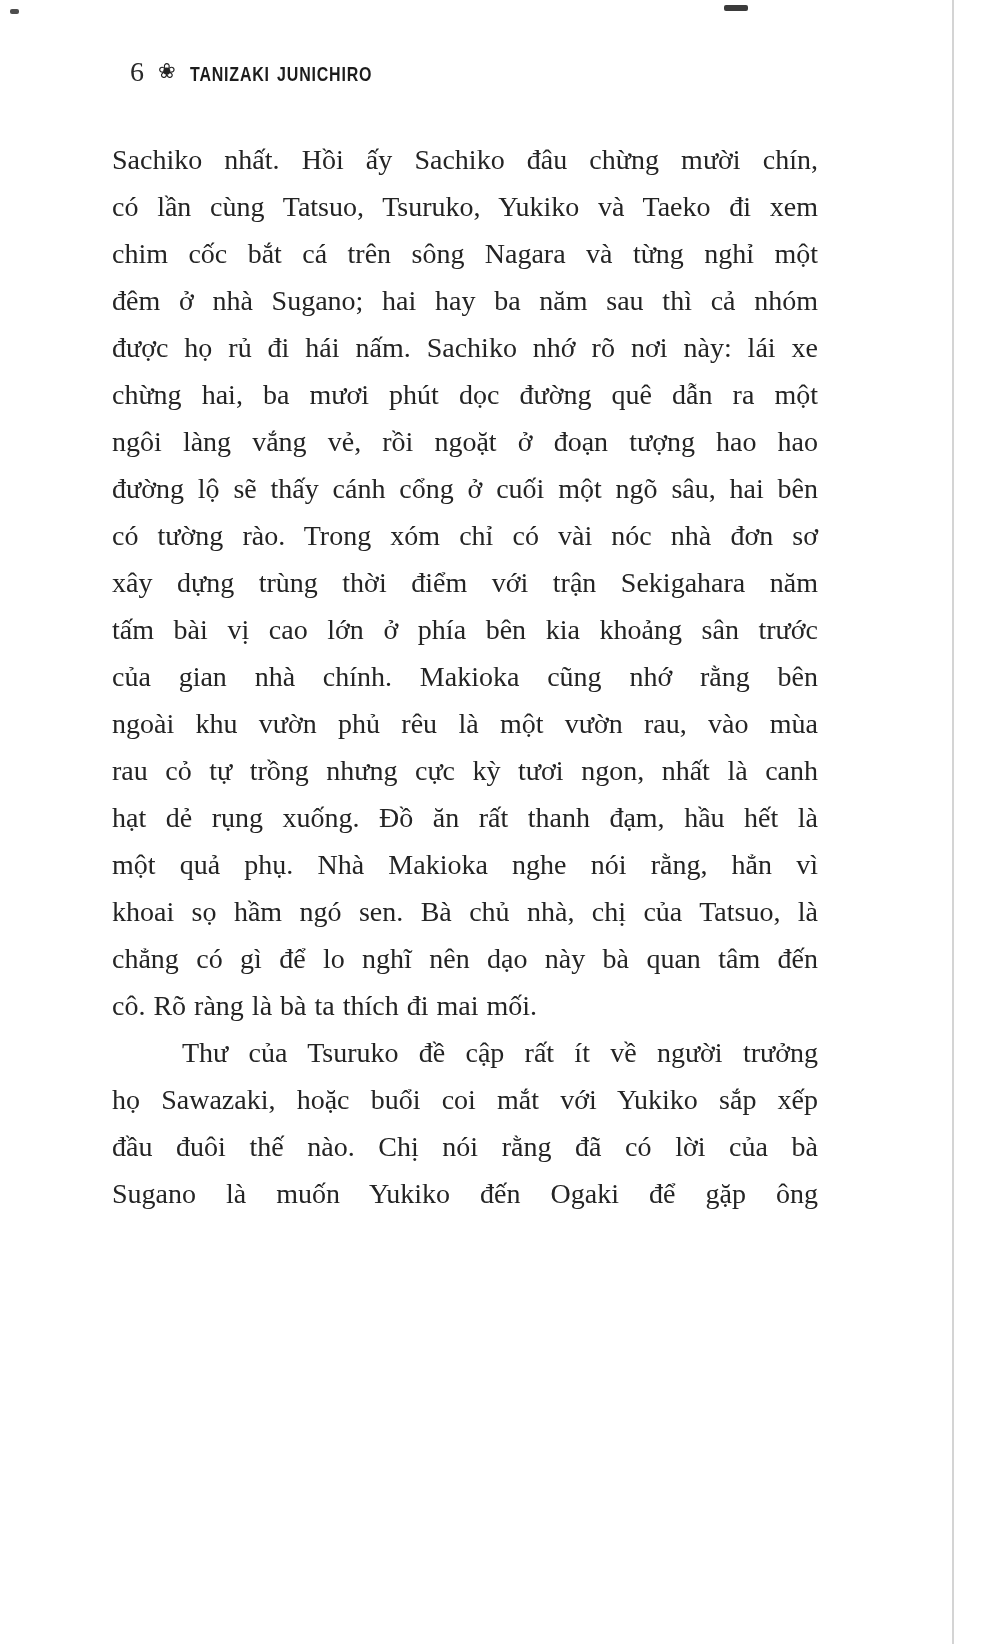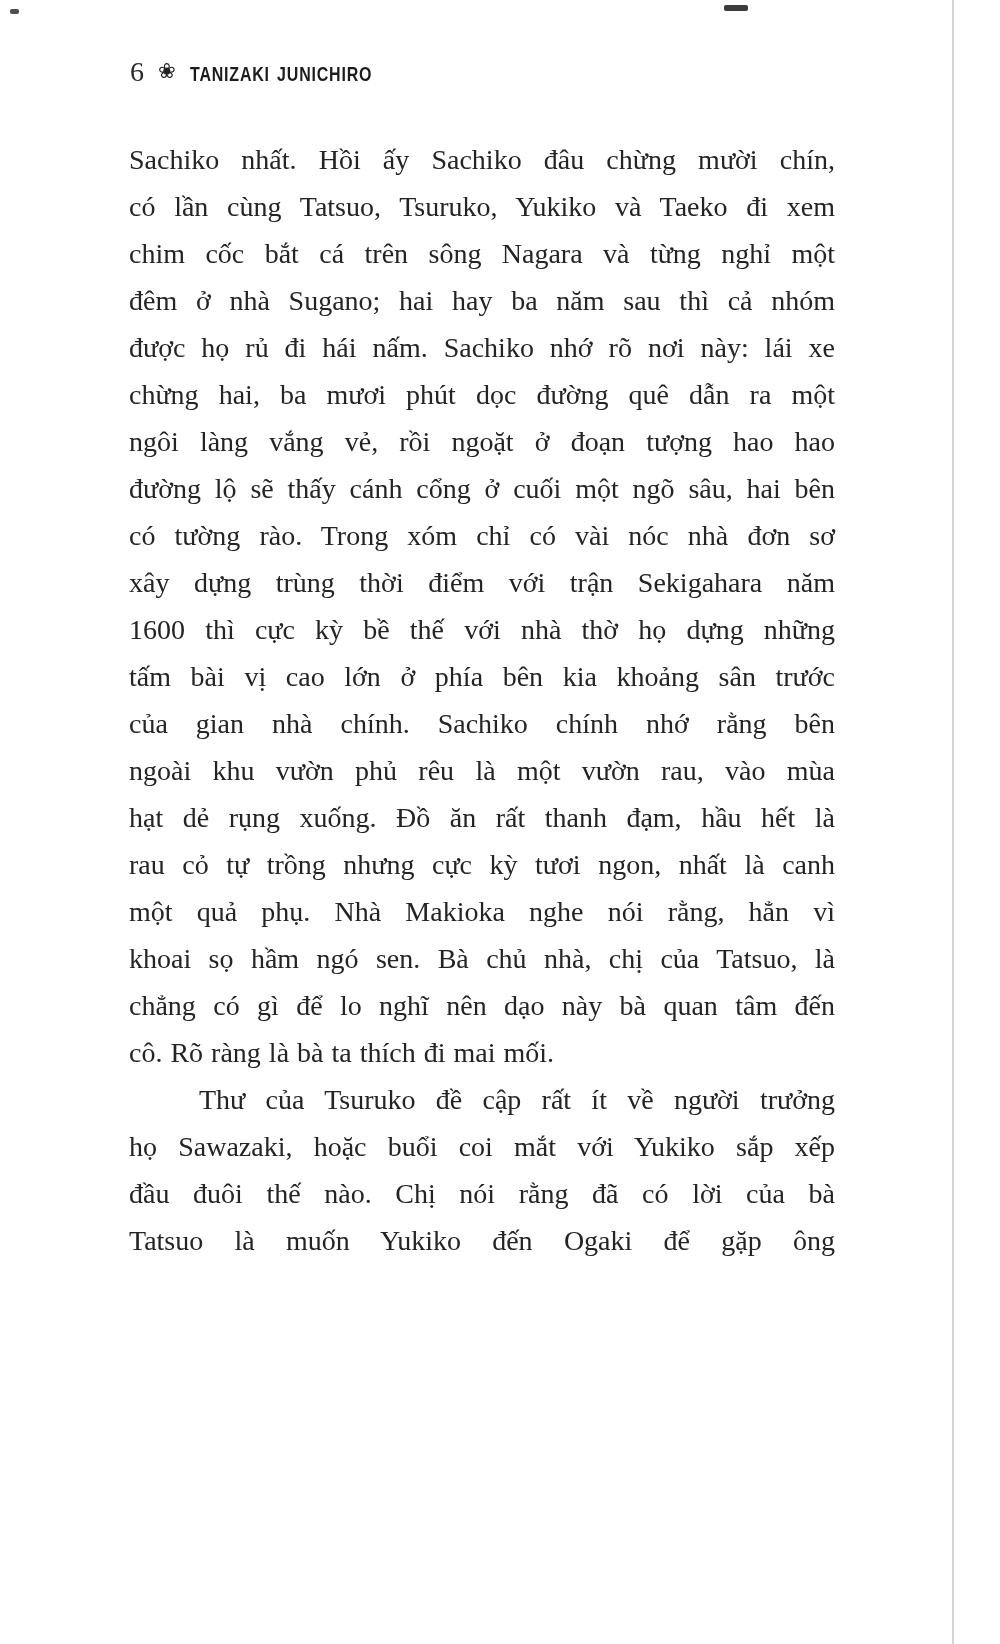--- a/index.html
+++ b/index.html
@@ -41,21 +41,21 @@
     text-transform: lowercase;
     font-size: 29px;
     letter-spacing: 1px;
     color: #1c1c1c;
     transform: scaleX(0.80) scaleY(1.05);
     transform-origin: left center;
   }
   
   .page-body {
     position: absolute;
-    left: 129px;
+    left: 112px;
     top: 136px;
     width: 706px;
   }
   .paragraph { margin: 0; }
   .line {
     font-size: 28px;
     line-height: 47px;
     height: 47px;
     text-align: justify;
     text-align-last: left;
@@ -109,32 +109,31 @@
         <div class="line just">Sachiko nhất. Hồi ấy Sachiko đâu chừng mười chín,</div>
         <div class="line just">có lần cùng Tatsuo, Tsuruko, Yukiko và Taeko đi xem</div>
         <div class="line just">chim cốc bắt cá trên sông Nagara và từng nghỉ một</div>
         <div class="line just">đêm ở nhà Sugano; hai hay ba năm sau thì cả nhóm</div>
         <div class="line just">được họ rủ đi hái nấm. Sachiko nhớ rõ nơi này: lái xe</div>
         <div class="line just">chừng hai, ba mươi phút dọc đường quê dẫn ra một</div>
         <div class="line just">ngôi làng vắng vẻ, rồi ngoặt ở đoạn tượng hao hao</div>
         <div class="line just">đường lộ sẽ thấy cánh cổng ở cuối một ngõ sâu, hai bên</div>
         <div class="line just">có tường rào. Trong xóm chỉ có vài nóc nhà đơn sơ</div>
         <div class="line just">xây dựng trùng thời điểm với trận Sekigahara năm</div>
-        <div class="line just">1600 thì cực kỳ bề thế với nhà thờ họ dựng những</div>
         <div class="line just">tấm bài vị cao lớn ở phía bên kia khoảng sân trước</div>
-        <div class="line just">của gian nhà chính. Sachiko chính nhớ rằng bên</div>
+        <div class="line just">của gian nhà chính. Makioka cũng nhớ rằng bên</div>
         <div class="line just">ngoài khu vườn phủ rêu là một vườn rau, vào mùa</div>
+        <div class="line just">rau cỏ tự trồng nhưng cực kỳ tươi ngon, nhất là canh</div>
         <div class="line just">hạt dẻ rụng xuống. Đồ ăn rất thanh đạm, hầu hết là</div>
-        <div class="line just">rau cỏ tự trồng nhưng cực kỳ tươi ngon, nhất là canh</div>
         <div class="line just">một quả phụ. Nhà Makioka nghe nói rằng, hẳn vì</div>
         <div class="line just">khoai sọ hầm ngó sen. Bà chủ nhà, chị của Tatsuo, là</div>
         <div class="line just">chẳng có gì để lo nghĩ nên dạo này bà quan tâm đến</div>
         <div class="line">cô. Rõ ràng là bà ta thích đi mai mối.</div>
       </div>
       <div class="paragraph">
         <div class="line just indent">Thư của Tsuruko đề cập rất ít về người trưởng</div>
         <div class="line just">họ Sawazaki, hoặc buổi coi mắt với Yukiko sắp xếp</div>
         <div class="line just">đầu đuôi thế nào. Chị nói rằng đã có lời của bà</div>
-        <div class="line just">Tatsuo là muốn Yukiko đến Ogaki để gặp ông</div>
+        <div class="line just">Sugano là muốn Yukiko đến Ogaki để gặp ông</div>
       </div>
     </main>
 
 </div>
 
 </body></html>

